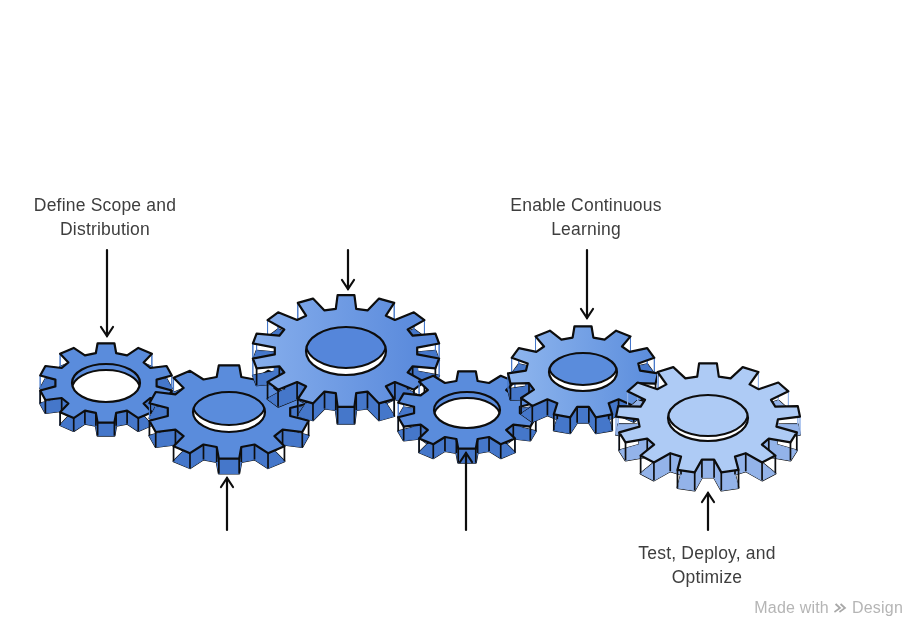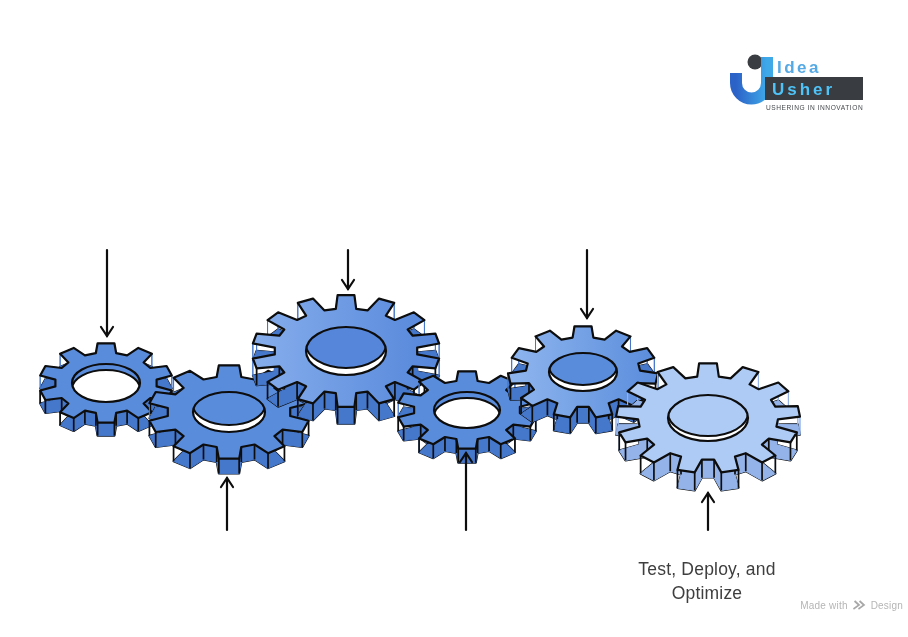--- a/index.html
+++ b/index.html
@@ -9,21 +9,21 @@
   }
   #diagram-svg{position:absolute;left:0;top:0;}
   .step-label{
     position:absolute;transform:translateX(-50%);
     text-align:center;white-space:pre-line;width:max-content;
     font-size:17.5px;line-height:24px;color:#3e3e3e;letter-spacing:.2px;
   }
   .logo{position:absolute;left:725px;top:52px;}
   .watermark{
     position:absolute;right:5px;top:599px;display:flex;align-items:center;gap:5px;
-    font-size:10px;color:#b5b5b5;letter-spacing:.2px;
+    font-size:16px;color:#b5b5b5;letter-spacing:.2px;
   }
   .watermark .napkin-glyph{display:inline-flex;transform:skewX(-8deg);}
 </style>
 </head>
 <body>
 
 <div class="canvas">
 
   <svg id="diagram-svg" width="908" height="637" viewBox="0 0 908 637">
       <defs>
@@ -253,39 +253,27 @@
       <g stroke="#0d0d0d" stroke-width="2.2" stroke-linecap="round" fill="none">
         <line x1="466" y1="530" x2="466" y2="453"></line>
         <path d="M460 462L466 453L472 462"></path>
       </g>
       <g stroke="#0d0d0d" stroke-width="2.2" stroke-linecap="round" fill="none">
         <line x1="708" y1="530" x2="708" y2="493"></line>
         <path d="M702 502L708 493L714 502"></path>
       </g>
     </svg>
 
-  <div class="step-label" style="left: 707px; top: 541px; margin-top: 16px;">Test, Deploy, and
+  <div class="step-label" style="left: 105px; top: 193px;">Define Scope and
+Distribution</div>
+  <div class="step-label" style="left: 586px; top: 193px;">Enable Continuous
+Learning</div>
+  <div class="step-label" style="left: 707px; top: 541px;">Test, Deploy, and
 Optimize</div>
 
-  <div class="logo">
-    <svg width="140" height="62" viewBox="0 0 140 62">
-      <defs>
-        <linearGradient id="gradU" x1="0" y1="0" x2="1" y2="0">
-          <stop offset="0%" stop-color="#2B62C8"></stop>
-          <stop offset="100%" stop-color="#3FA9E8"></stop>
-        </linearGradient>
-      </defs>
-      <circle cx="30" cy="10" r="7.5" fill="#3a3d41"></circle>
-      <path d="M11 21 L11 31 A15.5 15.5 0 0 0 42 31 L42 5" fill="none" stroke="url(#gradU)" stroke-width="12"></path>
-      <text x="52" y="21" font-size="17" font-weight="bold" letter-spacing="2.5" fill="#55A9E4">Idea</text>
-      <rect x="40" y="25" width="98" height="23" fill="#393c40"></rect>
-      <text x="47" y="43" font-size="17" font-weight="bold" letter-spacing="3" fill="#4FC3F7">Usher</text>
-      <text x="41" y="58" font-size="6.6" letter-spacing=".55" fill="#45484c">USHERING IN INNOVATION</text>
-    </svg>
-  </div>
 
   <div class="watermark">
     <span>Made with</span>
     <span class="napkin-glyph">
       <svg width="13" height="12" viewBox="0 0 13 12">
         <path d="M1 2 L6 6 L1 10" fill="none" stroke="#a8a8a8" stroke-width="1.7"></path>
         <path d="M6 2 L11 6 L6 10" fill="none" stroke="#a8a8a8" stroke-width="1.7"></path>
       </svg>
     </span>
     <span>Design</span>

